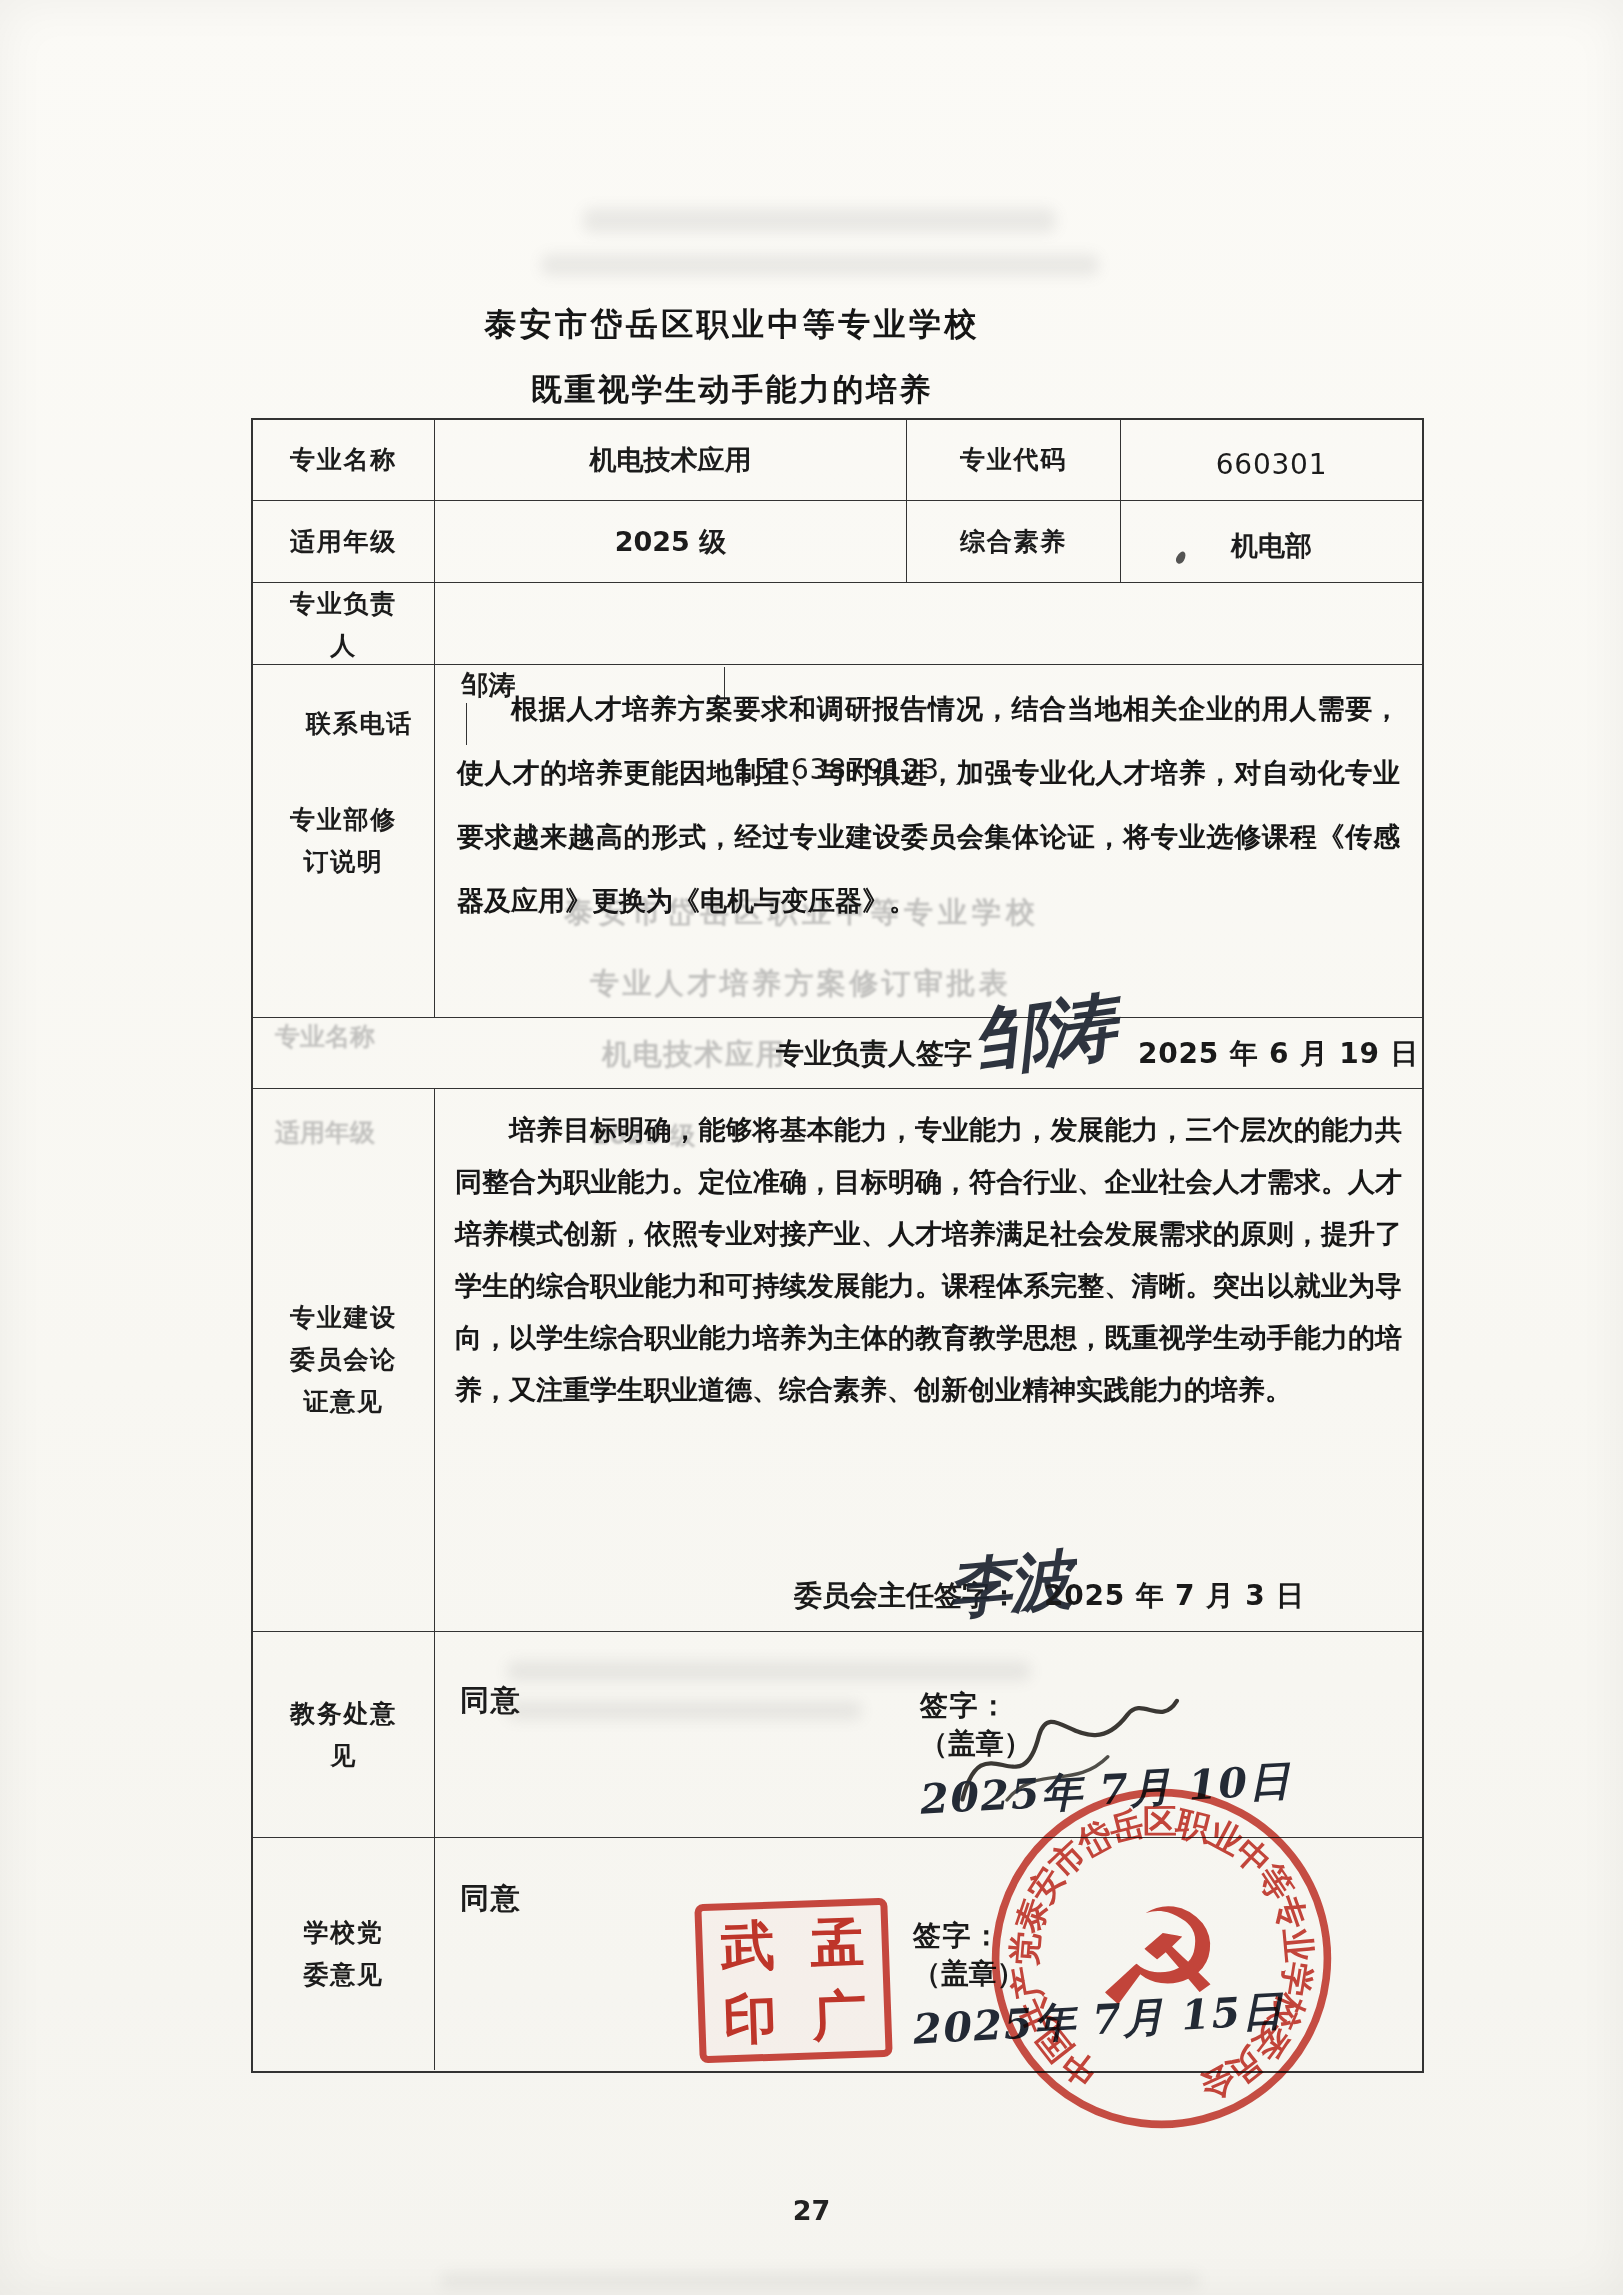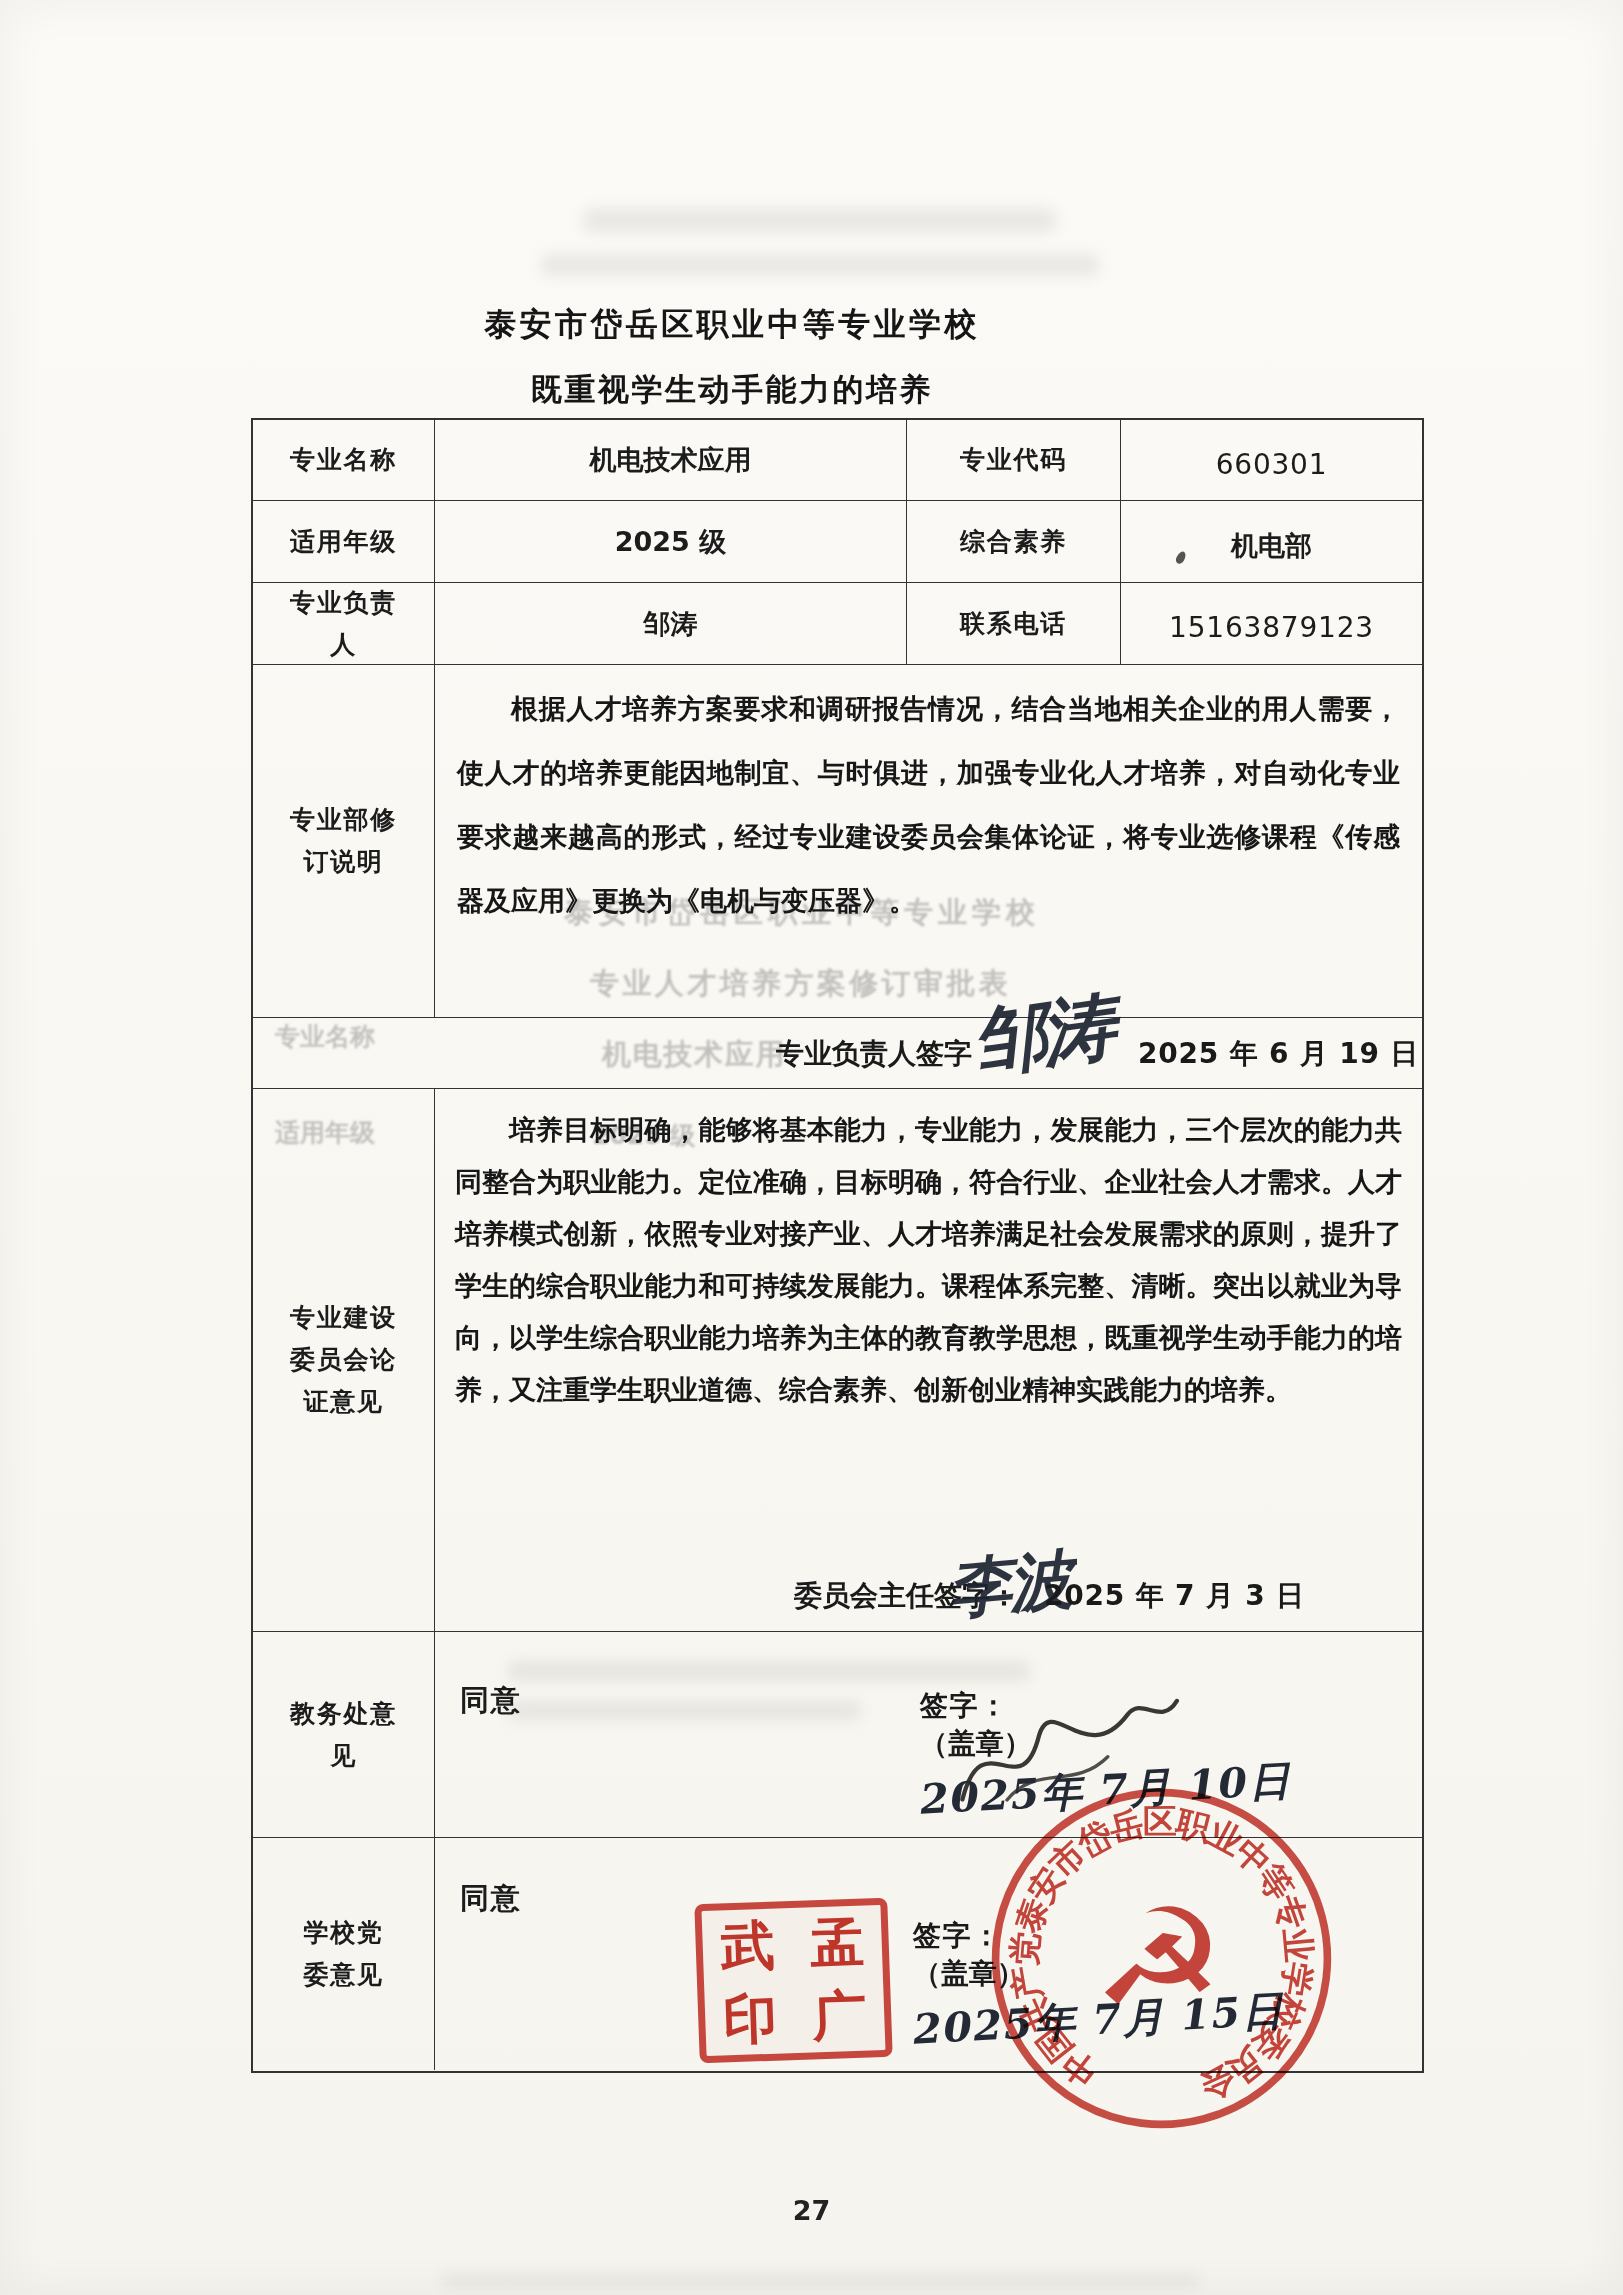--- a/index.html
+++ b/index.html
@@ -21,21 +21,21 @@
   .cell{border-right:1.7px solid #333;box-sizing:border-box;display:flex;align-items:center;justify-content:center;}
   .cell:last-child{border-right:none;}
   .lab{width:182px;font-size:25px;font-weight:600;letter-spacing:1.7px;text-align:center;line-height:42px;padding:0 34px;flex:none;}
   .lab.narrow{padding:0 47px;}
   .v1{width:472px;flex:none;}
   .l2{width:214px;flex:none;}
   .v2{flex:1;margin-top:8px;}
   .val{font-size:27px;}
   .bold{font-weight:bold;}
   .num{font-size:28px;letter-spacing:0.8px;}
-  .r1{height:81px;}.r2{height:82px;}.r3{height:82px;}
+  .r1{height:81px;}.r2{height:82px;}.r3{height:82px;flex-direction:column;}
   .r4top{height:353px;}
   .r4sig{height:71px;position:relative;display:block;}
   .r5{height:543px;}
   .r6{height:206px;}
   .r7{height:232px;}
   
   .para{flex:1;display:block;padding:12px 22px 0 22px;font-size:27px;line-height:64px;text-align:justify;text-indent:2em;font-weight:600;color:#171717;}
   .para5{flex:1;display:block;position:relative;padding:0;}
   .ptext{padding:15px 20px 0 20px;font-size:27px;line-height:52px;text-align:justify;text-indent:2em;font-weight:600;color:#171717;}
   

